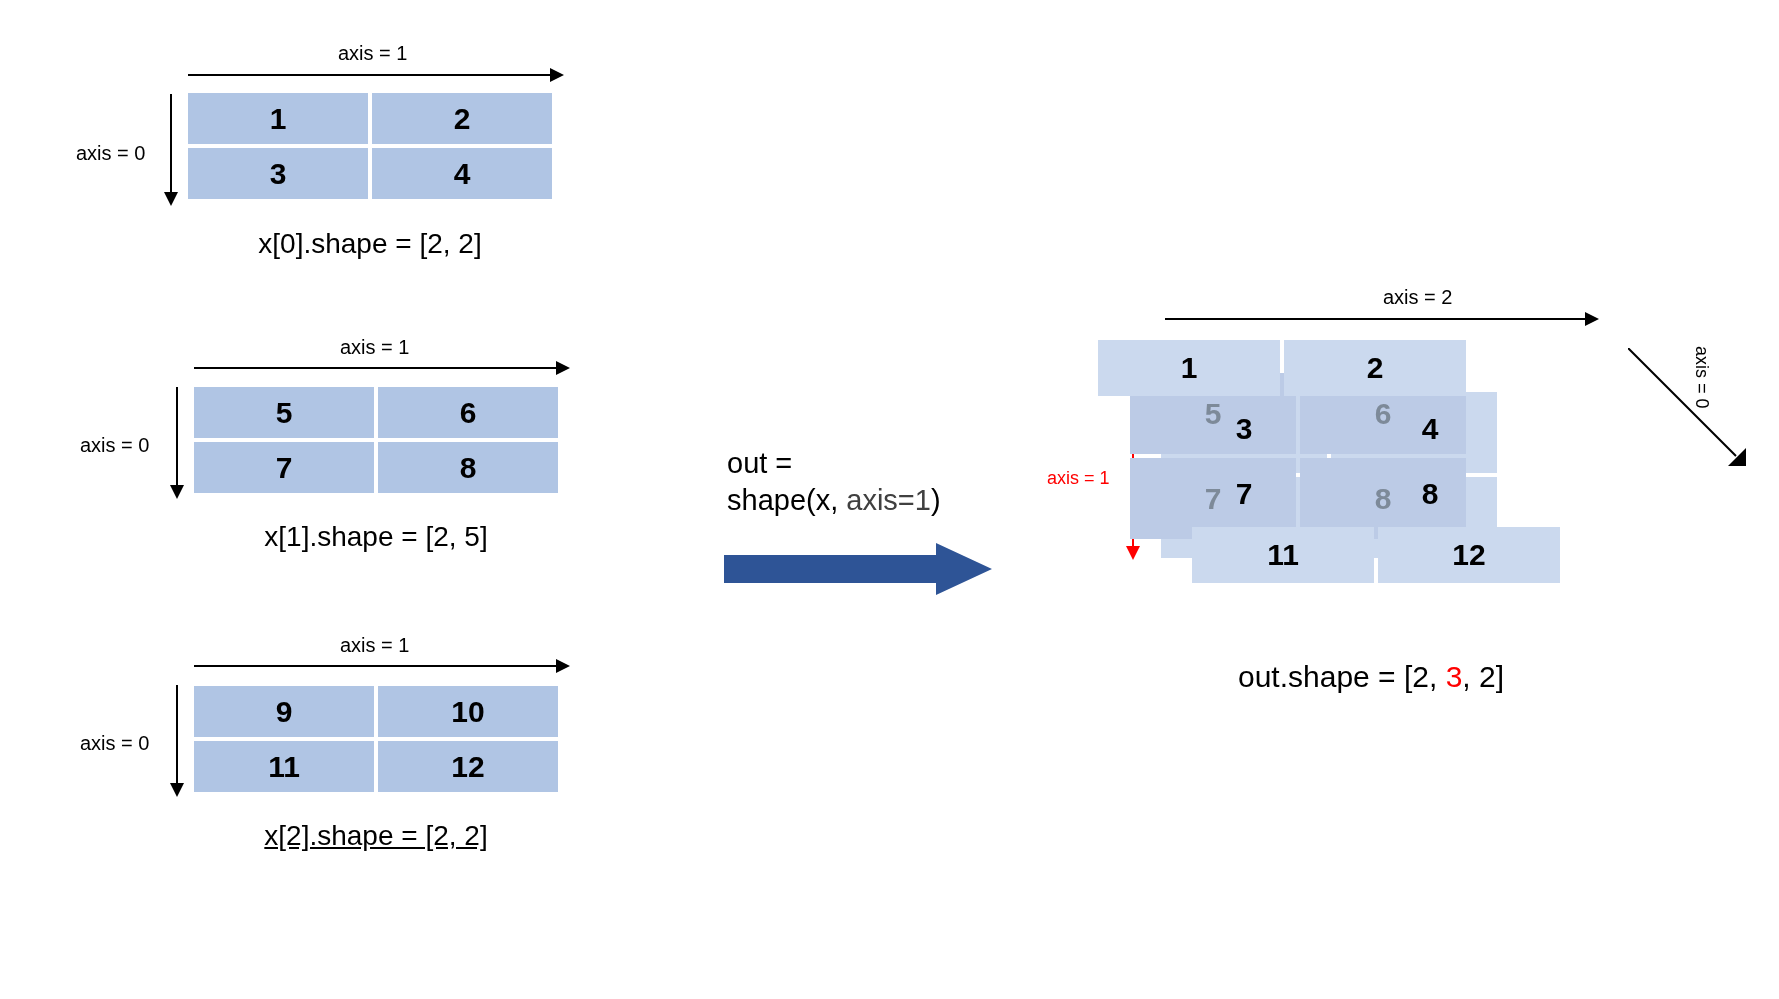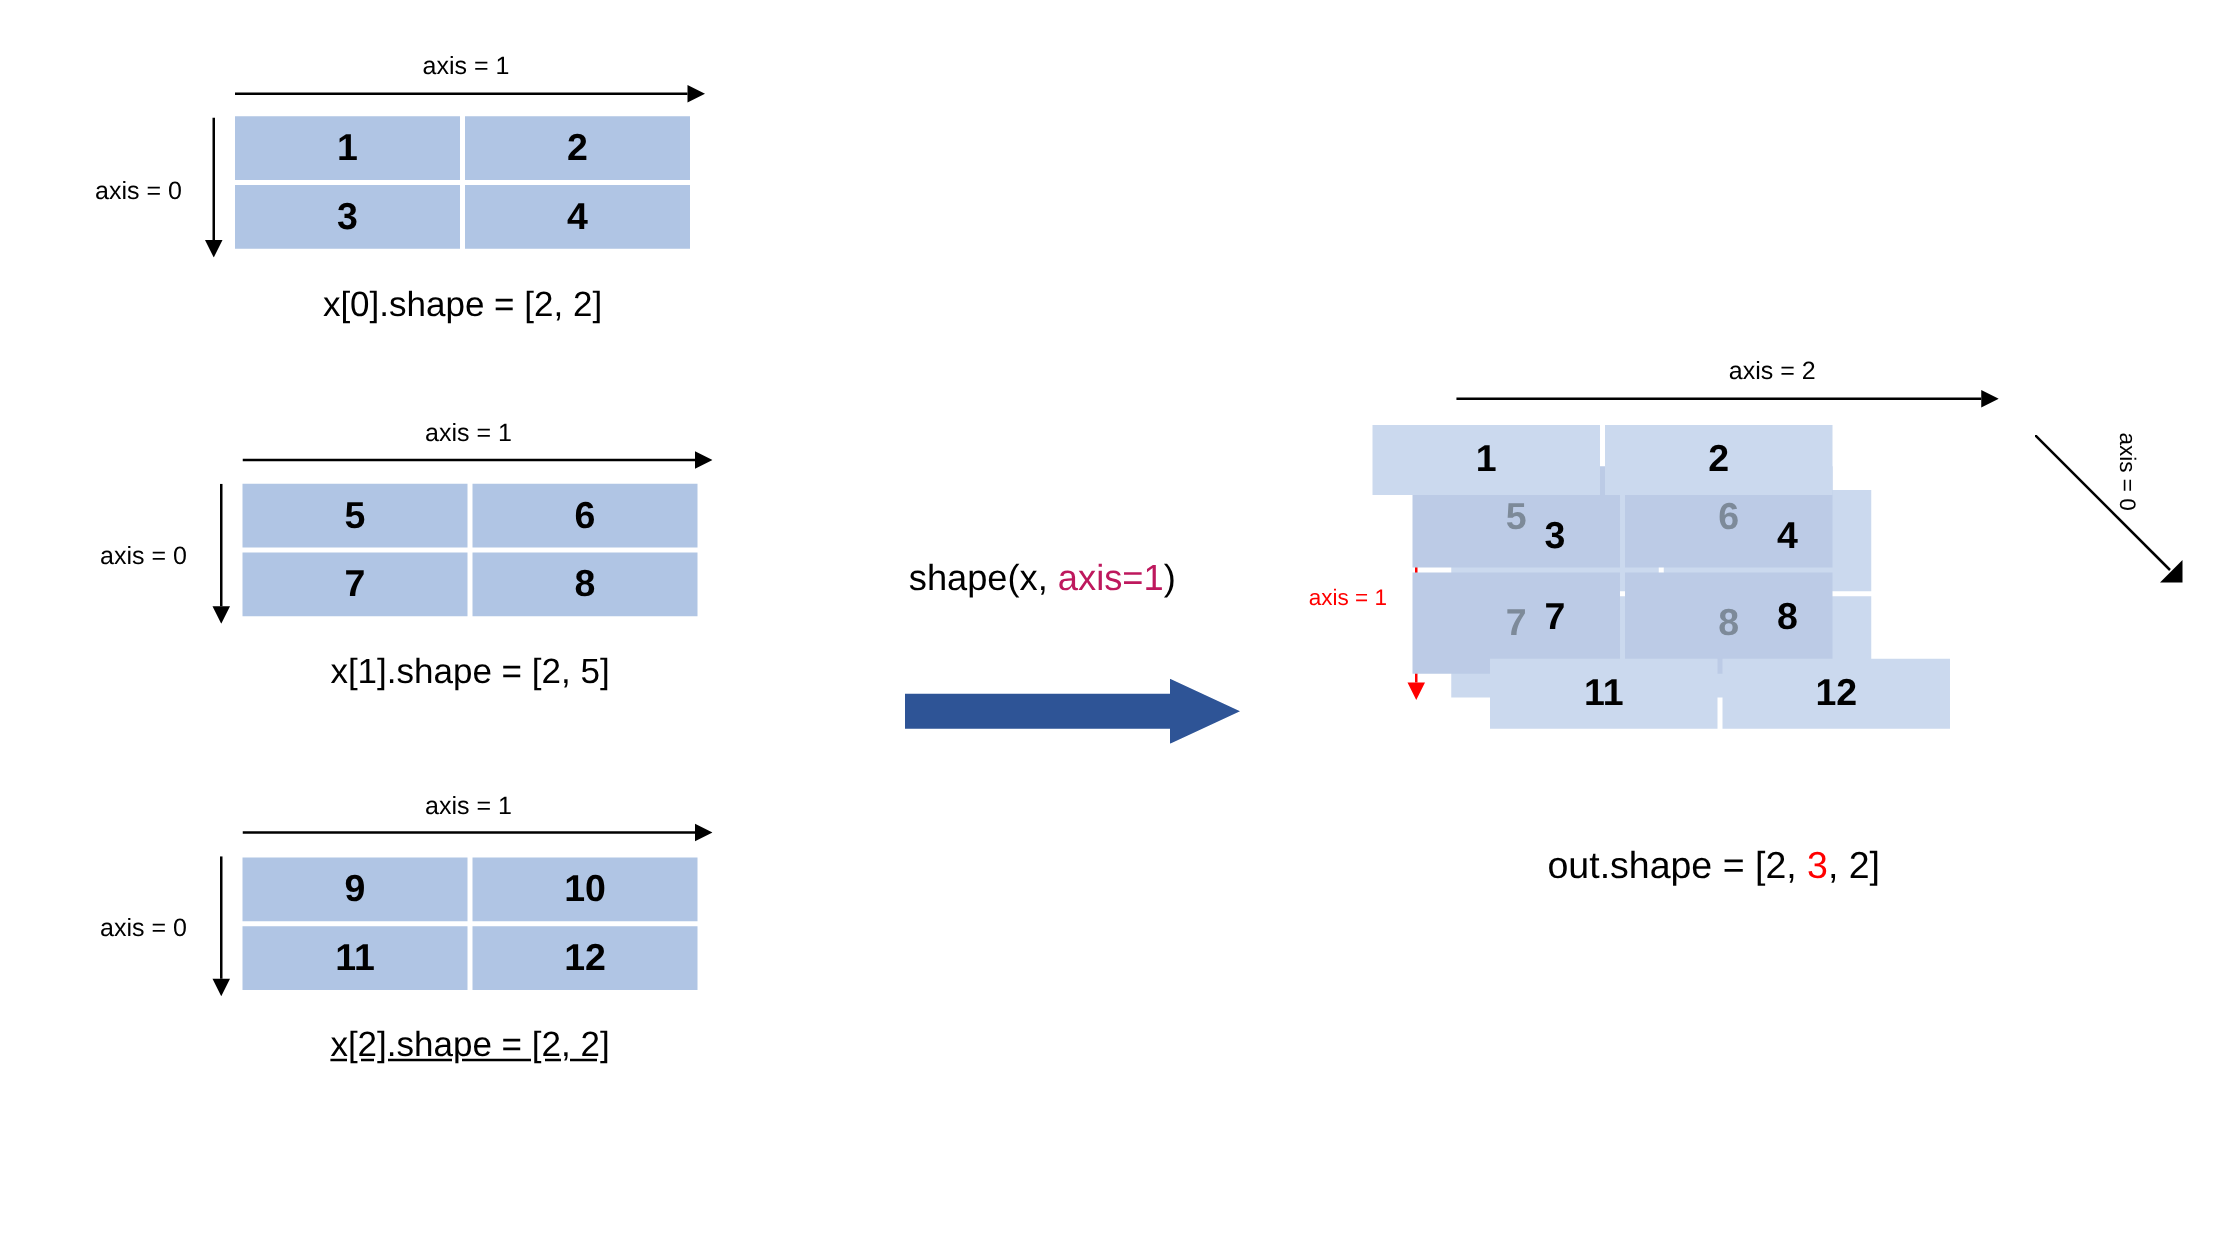--- a/index.html
+++ b/index.html
@@ -32,21 +32,21 @@
   }
   .shape-caption{
     position:absolute;font-size:28px;color:#000;white-space:nowrap;
     text-align:center;
   }
 
   
   .op-text{
     position:absolute;font-size:29px;color:#000;line-height:1.28;white-space:nowrap;
   }
-  .op-red{color:#be185d;}
+  .op-red{color:#404040;}
   .big-arrow{position:absolute;}
 
   
   .out-wrap{position:absolute;}
   .layer{
     position:absolute;display:grid;
     grid-template-columns:1fr 1fr;grid-template-rows:1fr 1fr;
     gap:4px;
   }
   .lcell{
@@ -56,21 +56,21 @@
   .layer-back .lcell{background:#cbd9ee;color:#9aa6b4;}
   .layer-mid  .lcell{background:#bccbe6;color:#7d8a99;}
   .layer-front .lcell{background:#cbd9ee;color:#000000;}
 
   .axis2-label{position:absolute;font-size:20px;color:#000;white-space:nowrap;}
   .axis1r-label{position:absolute;font-size:18px;color:#ff0000;white-space:nowrap;}
   .axis0d-label{
     position:absolute;font-size:18px;color:#000;white-space:nowrap;
     transform:rotate(90deg);transform-origin:left top;
   }
-  .out-caption{position:absolute;font-size:30px;color:#000;white-space:nowrap;margin-top:16px;}
+  .out-caption{position:absolute;font-size:30px;color:#000;white-space:nowrap;}
   .red{color:#ff0000;}
 </style>
 </head>
 <body>
 
 <div class="matrix-block" style="left:0;top:0;">
   <div class="axis1-label" style="left:338px;top:42px;">axis = 1</div>
   <svg class="axis1-arrow" style="left:188px;top:64px;" width="376" height="22" viewBox="0 0 376 22">
     <line x1="0" y1="11" x2="362" y2="11" stroke="#000" stroke-width="2"></line>
     <polygon points="362,4 376,11 362,18" fill="#000"></polygon>
@@ -123,20 +123,21 @@
   <div class="grid2x2" style="left:194px;top:686px;width:364px;height:106px;">
     <div class="cell">9</div>
     <div class="cell">10</div>
     <div class="cell">11</div>
     <div class="cell">12</div>
   </div>
   <div class="shape-caption" style="left:194px;top:820px;width:364px;text-decoration:underline;">x[2].shape = [2, 2]</div>
 </div>
 
 <div class="op-text" style="left:727px;top:445px;">
+  <div>out =</div>
   <div>
     <span>shape(x, </span><span class="op-red">axis=1</span><span>)</span>
   </div>
 </div>
 <svg class="big-arrow" style="left:724px;top:543px;" width="268" height="52" viewBox="0 0 268 52">
   <polygon points="0,12 212,12 212,0 268,26 212,52 212,40 0,40" fill="#2e5496"></polygon>
 </svg>
 
 <div class="out-wrap" style="left:0;top:0;">
 

